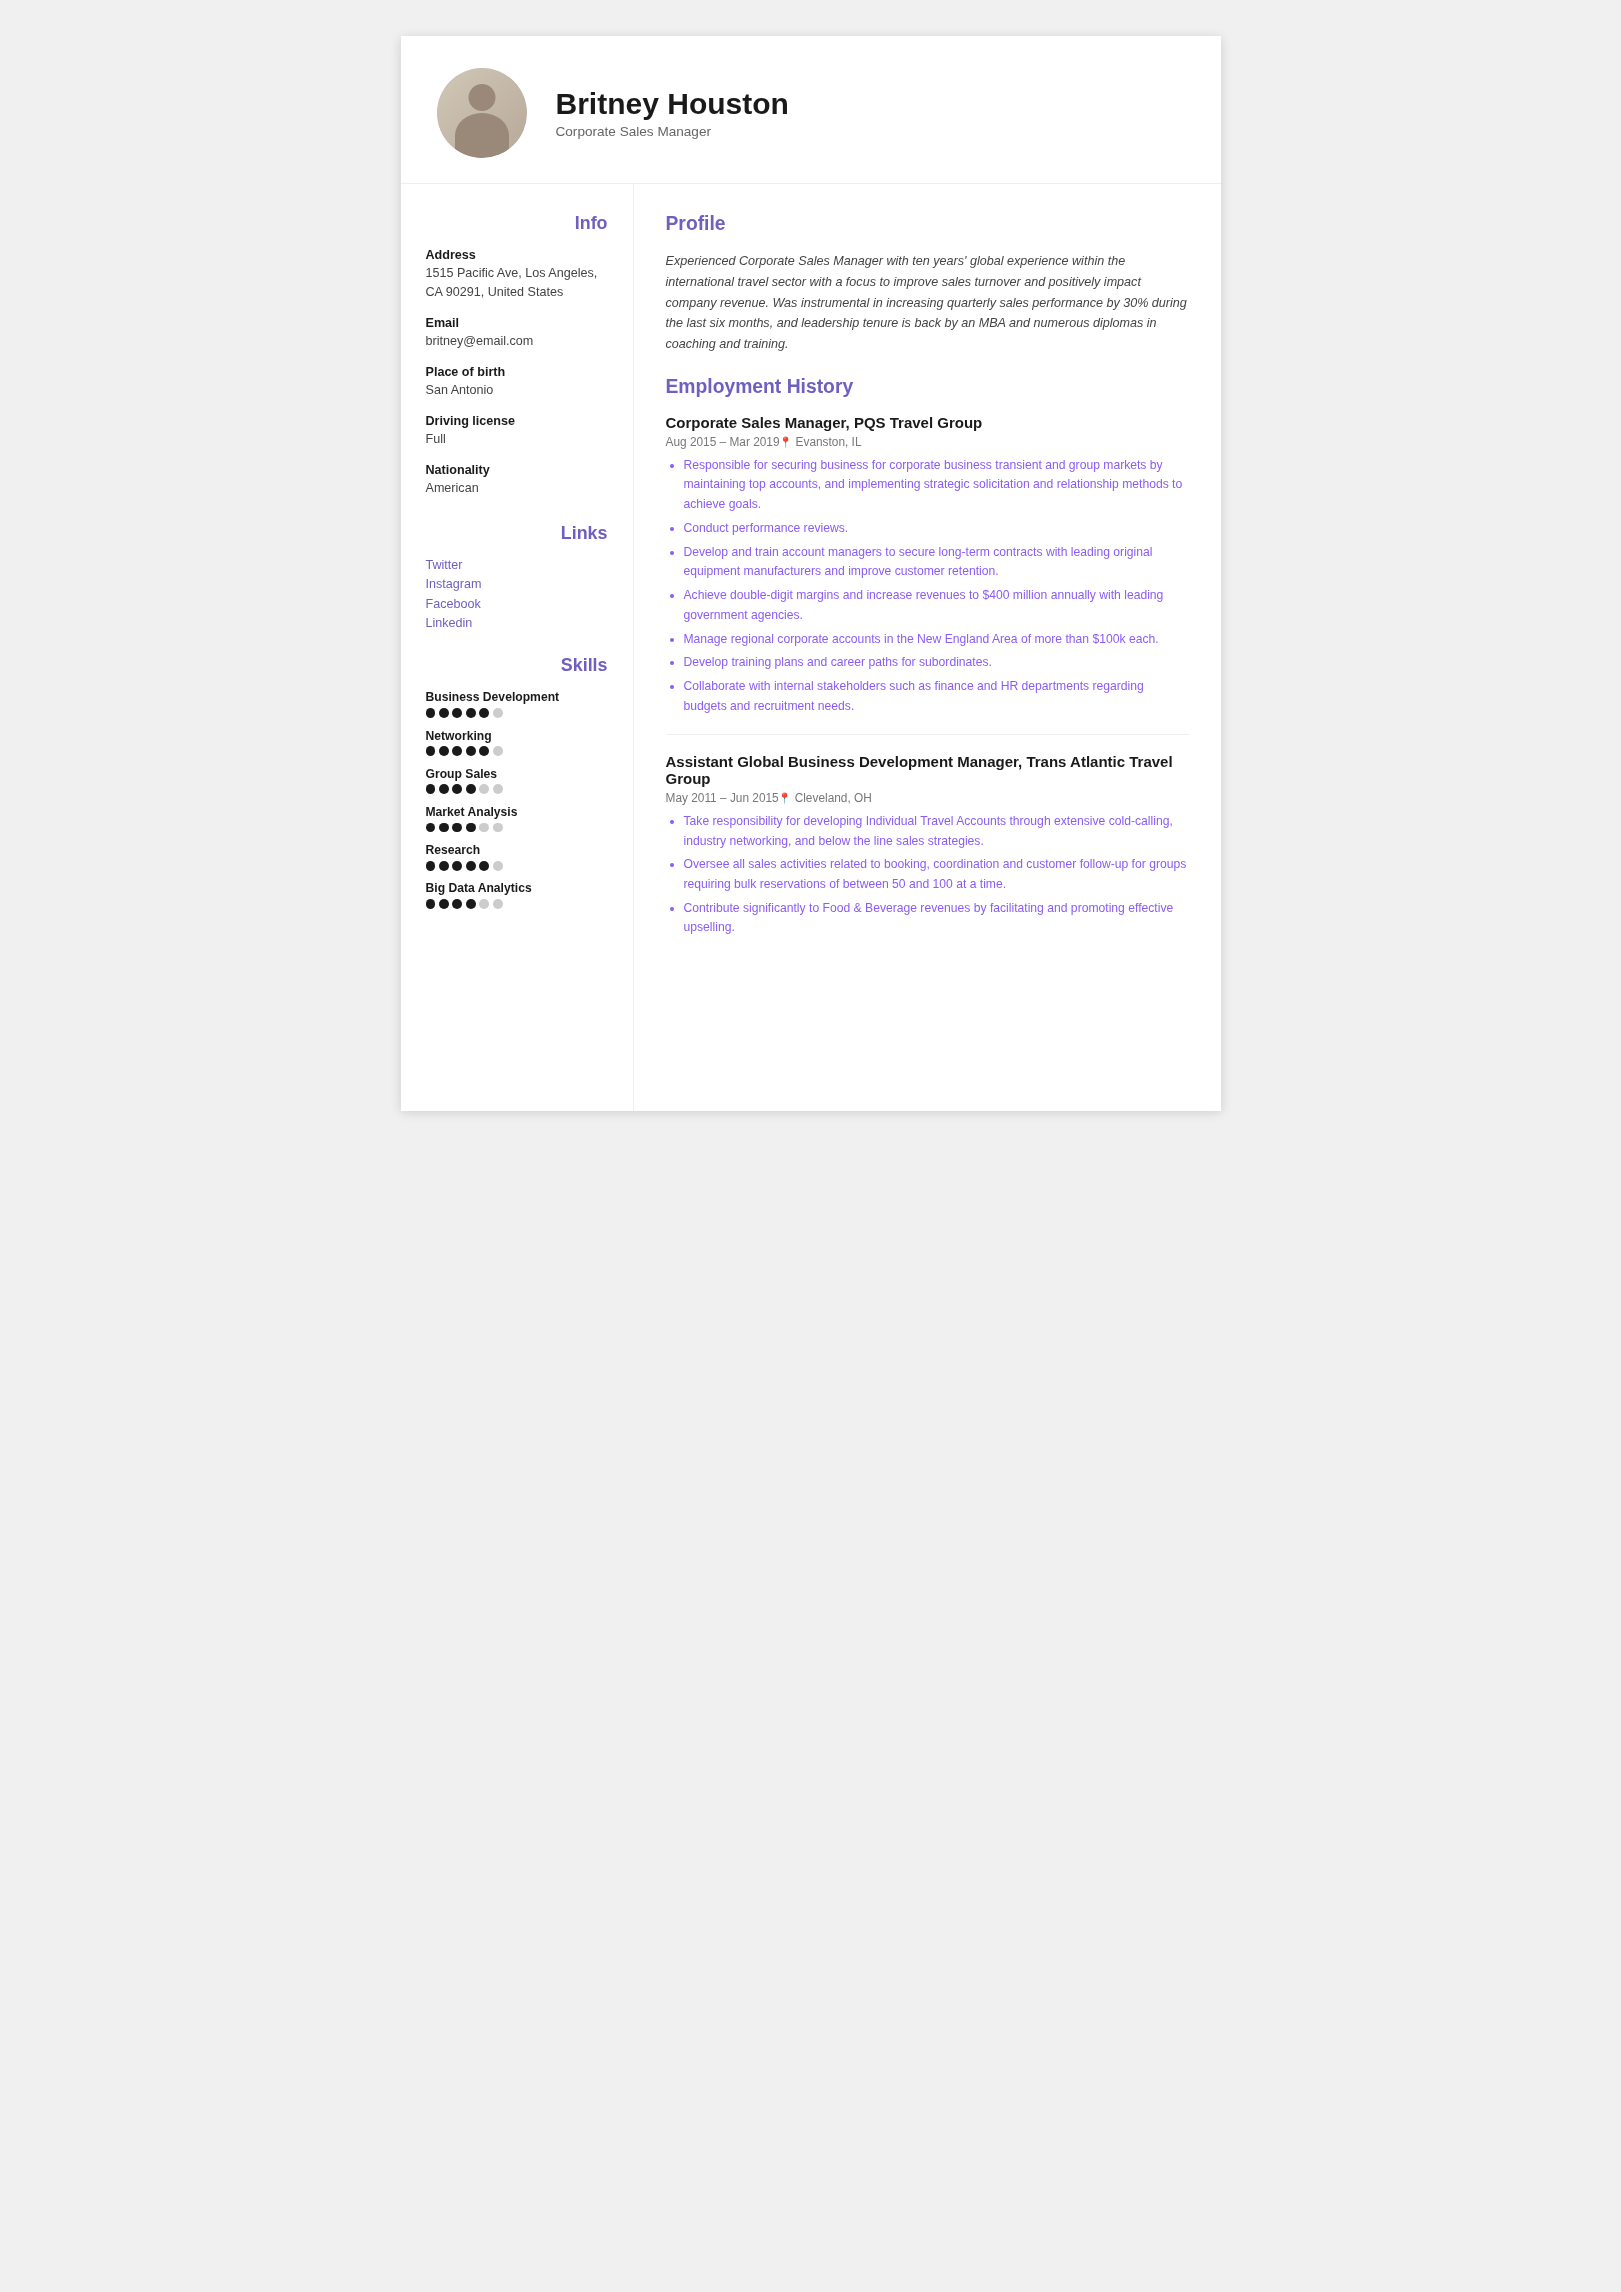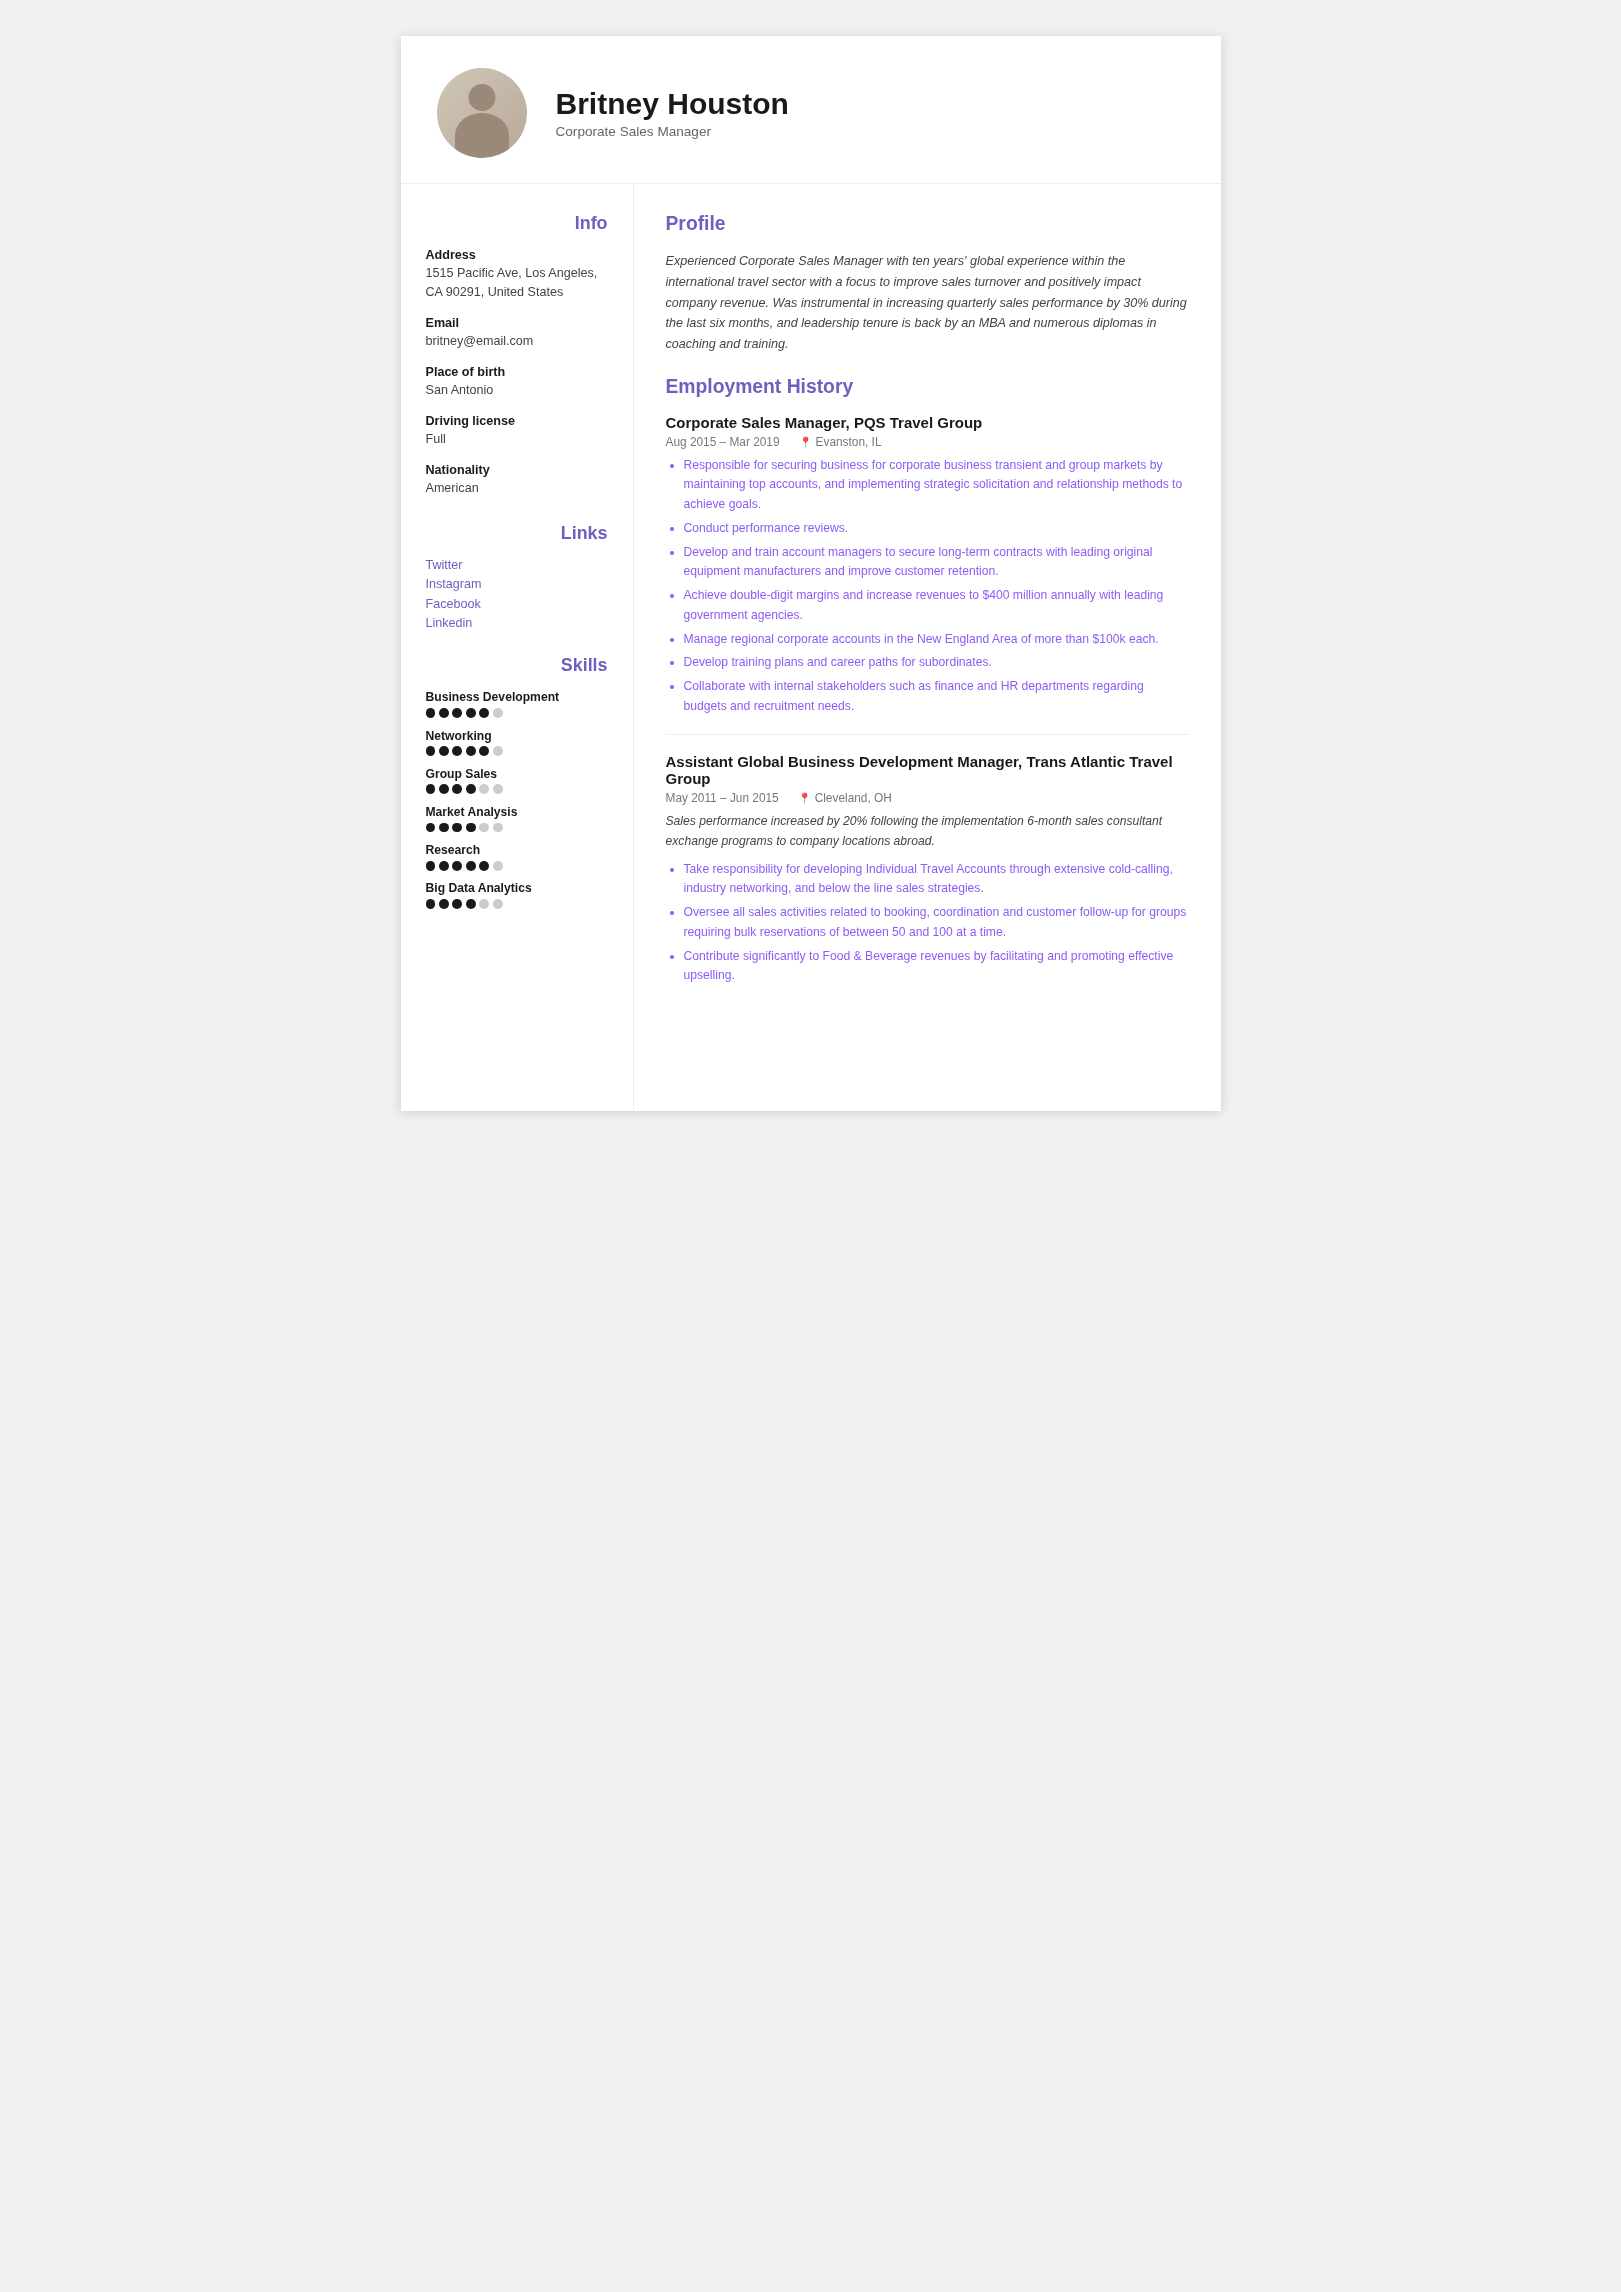--- a/index.html
+++ b/index.html
@@ -162,21 +162,21 @@
       font-weight: 700;
       color: #1a1a1a;
       margin-bottom: 3.6px;
     }
     .job-meta {
       font-size: 0.83em;
       color: #777;
       margin-bottom: 7.2px;
       display: flex;
       align-items: flex-end;
-      gap: 20px;
+      gap: 0;
     }
     .job-meta .location::before {
       content: '📍';
       font-size: 0.9em;
       margin-right: 2.7px;
     }
     .job-summary {
       font-size: 0.85em;
       color: #444;
       font-style: italic;
@@ -349,21 +349,20 @@
               <li>Collaborate with internal stakeholders such as finance and HR departments regarding budgets and recruitment needs.</li>
             </ul>
             <hr class="divider">
           </div>
           <div class="employment-section">
             <div class="job-title-main">Assistant Global Business Development Manager, Trans Atlantic Travel Group</div>
             <div class="job-meta">
               <span>May 2011 – Jun 2015</span>
               <span class="location">Cleveland, OH</span>
             </div>
-            <div class="job-summary">Sales performance increased by 20% following the implementation 6-month sales consultant exchange programs to company locations abroad.</div>
             <ul class="job-bullets">
               <li>Take responsibility for developing Individual Travel Accounts through extensive cold-calling, industry networking, and below the line sales strategies.</li>
               <li>Oversee all sales activities related to booking, coordination and customer follow-up for groups requiring bulk reservations of between 50 and 100 at a time.</li>
               <li>Contribute significantly to Food &amp; Beverage revenues by facilitating and promoting effective upselling.</li>
             </ul>
           </div>
         </div>
 
     </div>
   </div>

